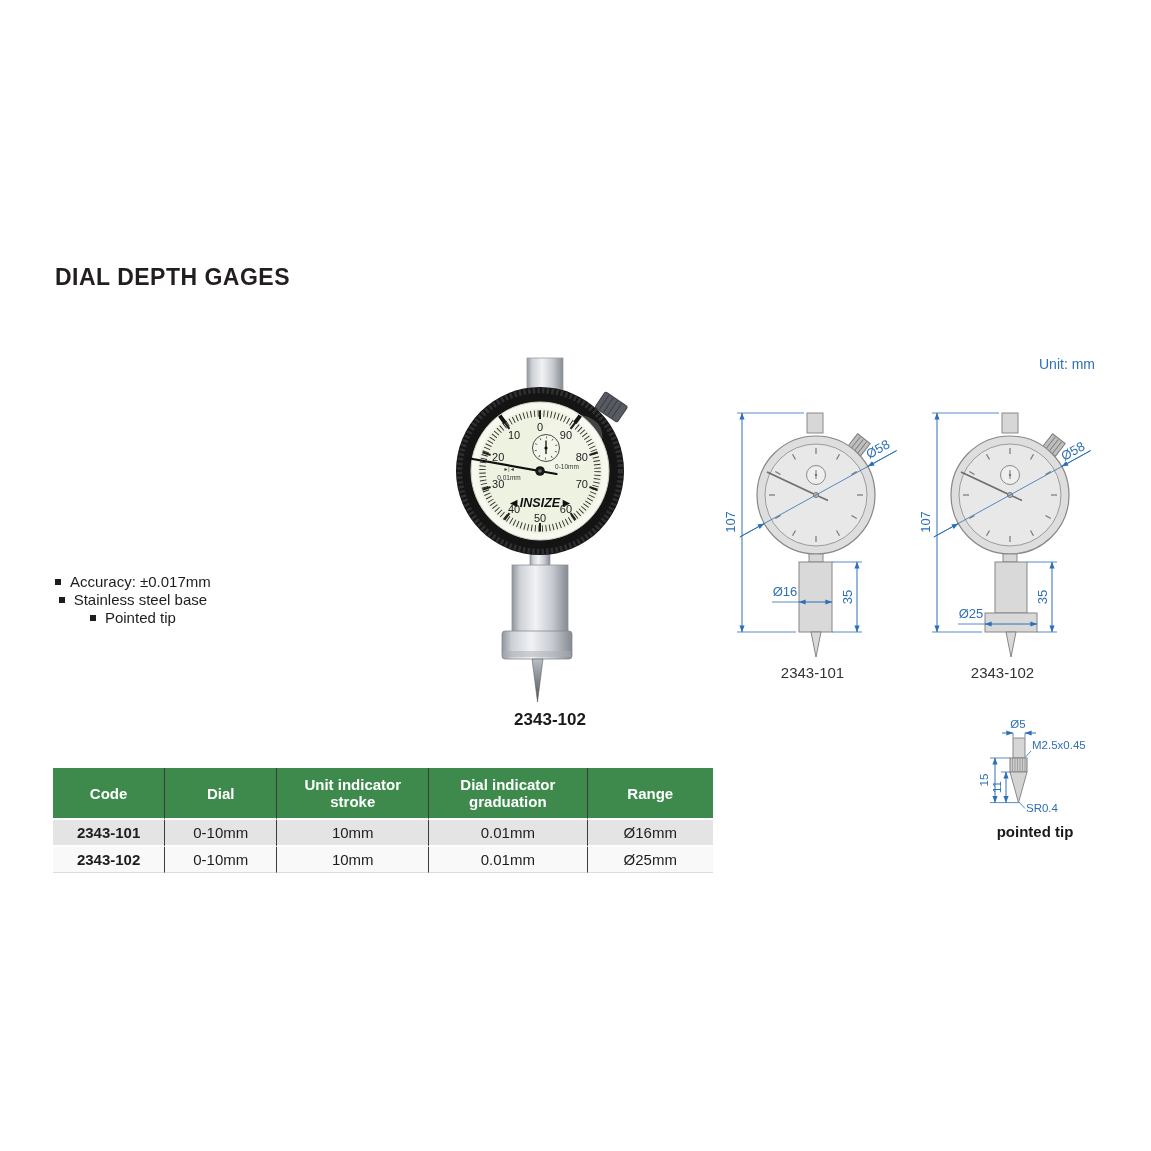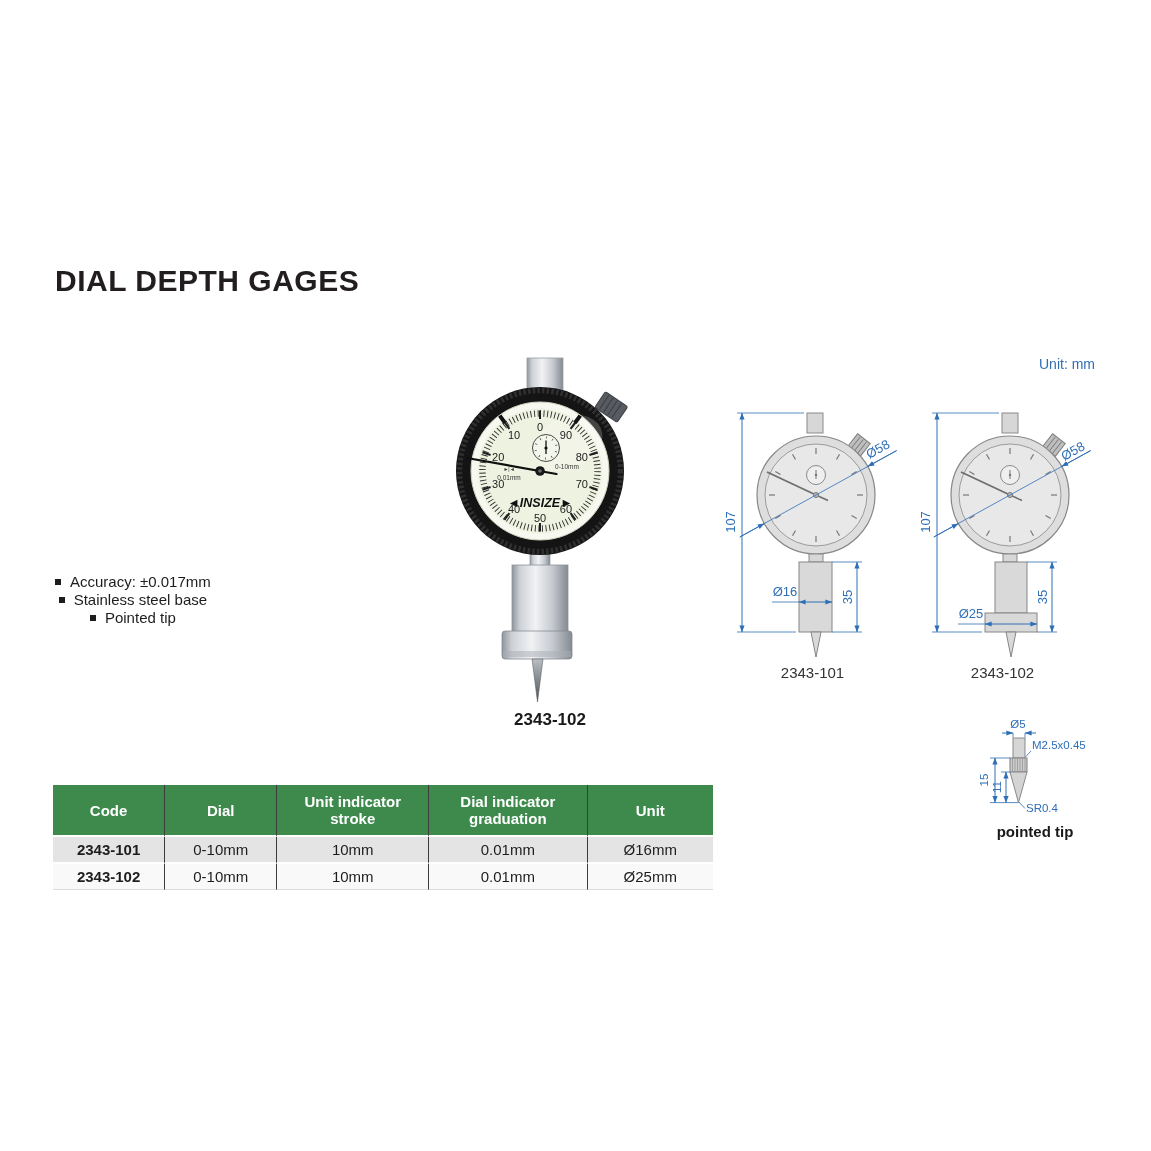--- a/index.html
+++ b/index.html
@@ -1,20 +1,20 @@
 <!DOCTYPE html>
 <html><head>
 <meta charset="utf-8">
 <style>
   html,body{margin:0;padding:0;background:#ffffff;}
   body{width:1151px;height:1151px;position:relative;font-family:"Liberation Sans",sans-serif;color:#1d1d1d;overflow:hidden;}
   .abs{position:absolute;}
 
   
-  #title{left:55px;top:264px;font-size:30px;font-weight:bold;letter-spacing:.5px;color:#221e1f;}
+  #title{left:55px;top:264px;font-size:23px;font-weight:bold;letter-spacing:.5px;color:#221e1f;}
 
   
   #features{left:55px;top:573px;font-size:15px;line-height:18px;}
   .feat{display:flex;align-items:flex-start;justify-content:center;}
   .feat .sq{width:6px;height:6px;background:#1d1d1d;margin:6px 9px 0 0;flex:0 0 auto;}
 
   
   .photo-caption{left:430px;top:710px;width:240px;text-align:center;font-size:17px;font-weight:bold;color:#1a1a1a;}
   .draw-caption{top:664px;text-align:center;font-size:15px;color:#333;}
   #cap-d1{left:720px;width:185px;}
@@ -28,21 +28,21 @@
   #svg-d2{left:905px;top:400px;}
   #svg-tip{left:975px;top:710px;}
 
   svg text{font-family:"Liberation Sans",sans-serif;}
   .dim{stroke:#2e6fb6;stroke-width:1;fill:none;}
   .ext{stroke:#2e6fb6;stroke-width:.8;fill:none;}
   .dimtxt{fill:#2e6fb6;font-size:13px;}
   .tiptxt{fill:#2e6fb6;font-size:11.5px;}
 
   
-  #spec-table{left:53px;top:785px;width:660px;border-collapse:separate;border-spacing:0;font-size:15px;table-layout:fixed;}
+  #spec-table{left:53px;top:768px;width:660px;border-collapse:separate;border-spacing:0;font-size:15px;table-layout:fixed;}
   #spec-table th{background:#3d8a4c;color:#ffffff;font-weight:bold;height:46px;padding:2px 4px;border-bottom:2px solid #ffffff;vertical-align:middle;text-align:center;line-height:17px;}
   #spec-table td{text-align:center;padding:2px 4px;height:21px;border-bottom:2px solid #ffffff;vertical-align:middle;}
   #spec-table th:not(:last-child), #spec-table td:not(:last-child){border-right:1px solid #3c3c3c;}
   #spec-table tr.alt td{background:#e4e4e4;}
   #spec-table tr.plain td{background:#f9f9f9;}
   #spec-table td.code{font-weight:bold;}
   #spec-table tr:last-child td{border-bottom:1px solid #dcdcdc;}
 </style>
 </head>
 <body>
@@ -298,21 +298,21 @@
       <col style="width:23%">
       <col style="width:24%">
       <col style="width:19%">
   </colgroup>
   <thead>
     <tr>
       <th>Code</th>
       <th>Dial</th>
       <th>Unit indicator stroke</th>
       <th>Dial indicator graduation</th>
-      <th>Unit</th>
+      <th>Range</th>
     </tr>
   </thead>
   <tbody>
     <tr class="alt">
       <td class="code">2343-101</td>
       <td>0-10mm</td>
       <td>10mm</td>
       <td>0.01mm</td>
       <td>Ø16mm</td>
     </tr>

